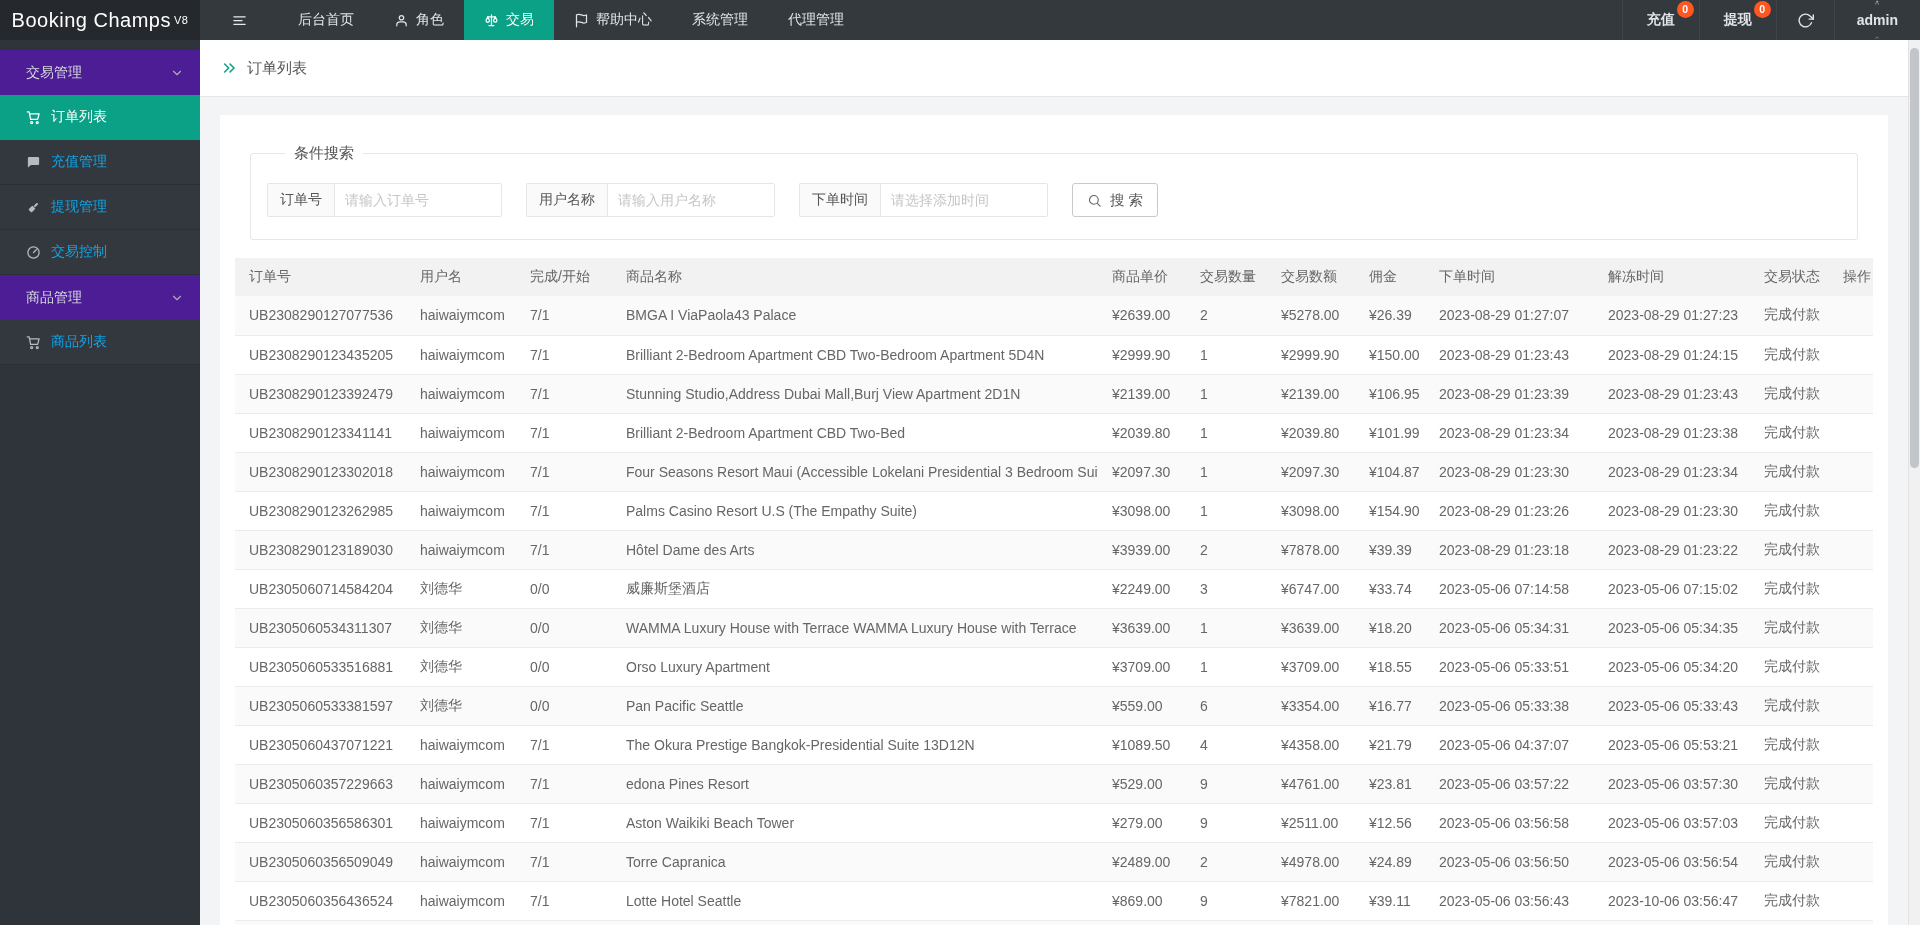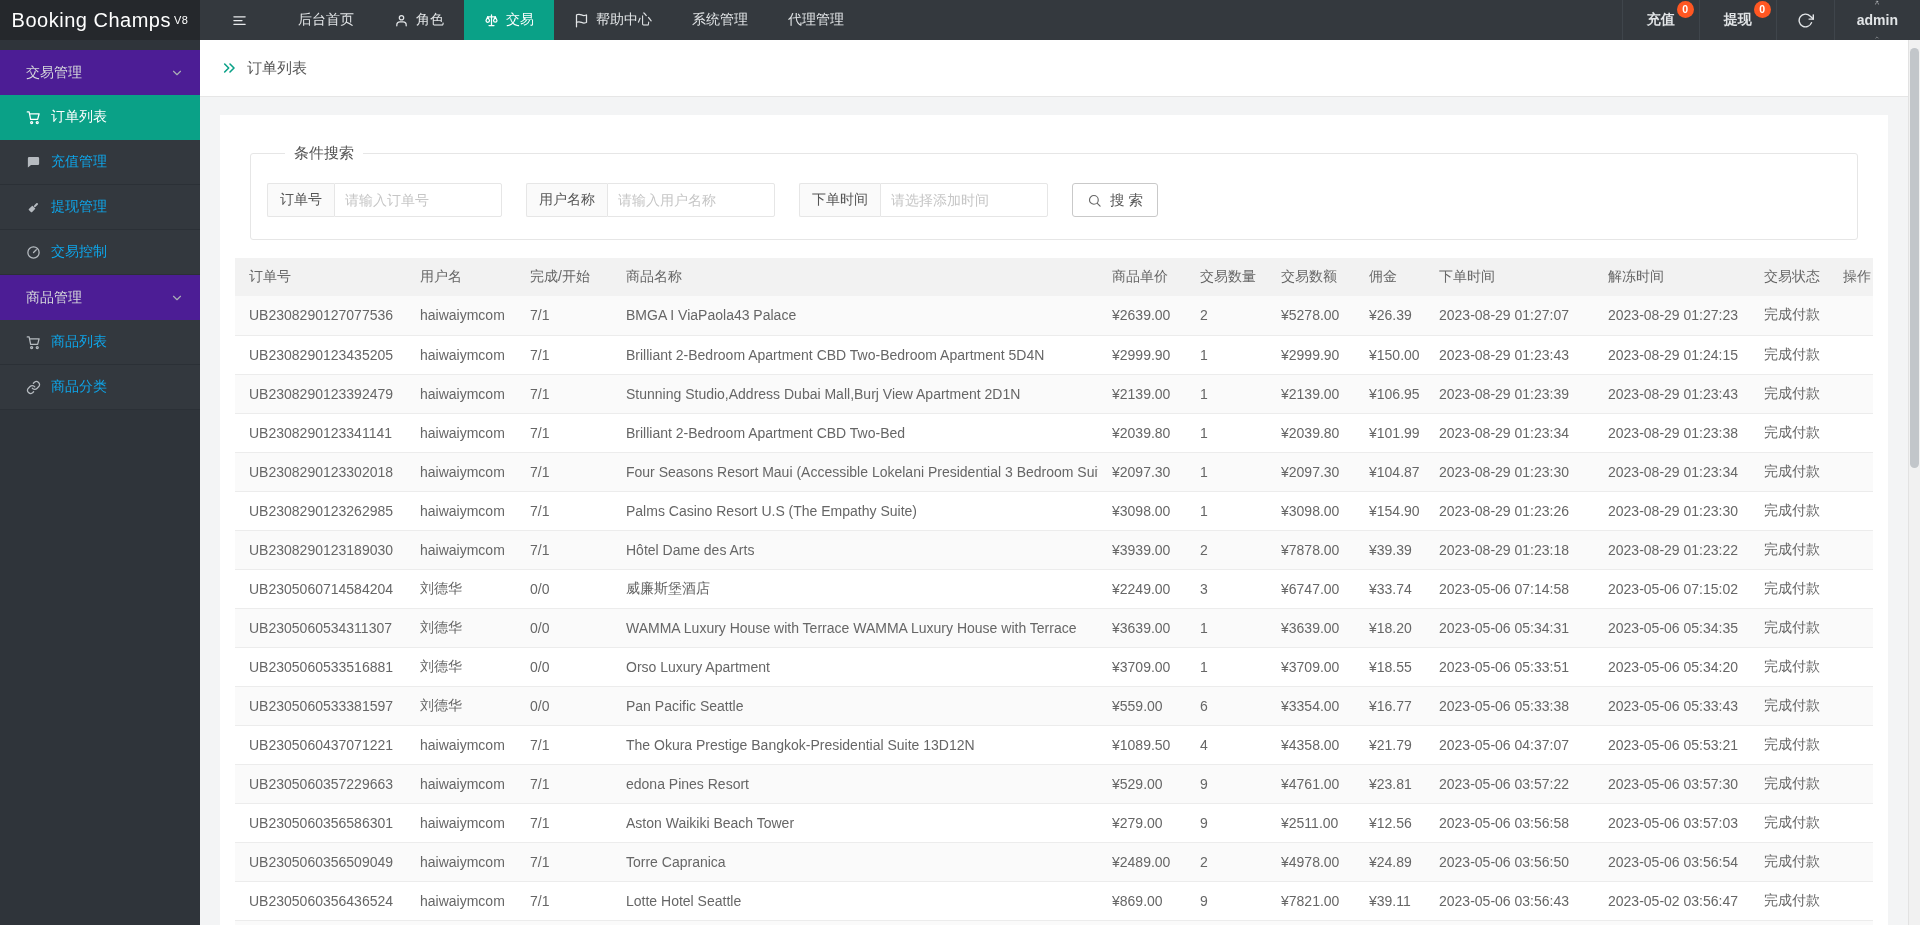--- a/index.html
+++ b/index.html
@@ -197,27 +197,20 @@
           <polyline points="6 9 12 15 18 9"></polyline>
         </svg>
     </div>
     <div class="srow sitem">
       <svg class="ic" viewBox="0 0 24 24">
           <circle cx="9" cy="20" r="1.6"></circle>
           <circle cx="18" cy="20" r="1.6"></circle>
           <path d="M2 3h3l2.4 12h11.2l2.4-9H6"></path>
         </svg>
       <span>商品列表</span>
-    </div>
-    <div class="srow sitem">
-      <svg class="ic" viewBox="0 0 24 24">
-          <path d="M10 13a5 5 0 0 0 7.5.5l3-3a5 5 0 0 0-7-7l-1.7 1.7"></path>
-          <path d="M14 11a5 5 0 0 0-7.5-.5l-3 3a5 5 0 0 0 7 7l1.7-1.7"></path>
-        </svg>
-      <span>商品分类</span>
     </div>
   </div>
 </div>
 
 <div class="main">
   <div class="breadcrumb">
     <svg class="ic bc-ic" viewBox="0 0 24 24">
         <polyline points="4 6 10 12 4 18"></polyline>
         <polyline points="12 6 18 12 12 18"></polyline>
       </svg>
@@ -511,21 +504,21 @@
           <tr>
             <td>UB2305060356436524</td>
             <td>haiwaiymcom</td>
             <td>7/1</td>
             <td>Lotte Hotel Seattle</td>
             <td>¥869.00</td>
             <td>9</td>
             <td>¥7821.00</td>
             <td>¥39.11</td>
             <td>2023-05-06 03:56:43</td>
-            <td>2023-05-02 03:56:47</td>
+            <td>2023-10-06 03:56:47</td>
             <td>完成付款</td>
             <td></td>
           </tr>
 
           <tr>
             <td>UB2305060356326989</td>
             <td>haiwaiymcom</td>
             <td>7/1</td>
             <td>Grand Hyatt Seattle</td>
             <td>¥739.00</td>

